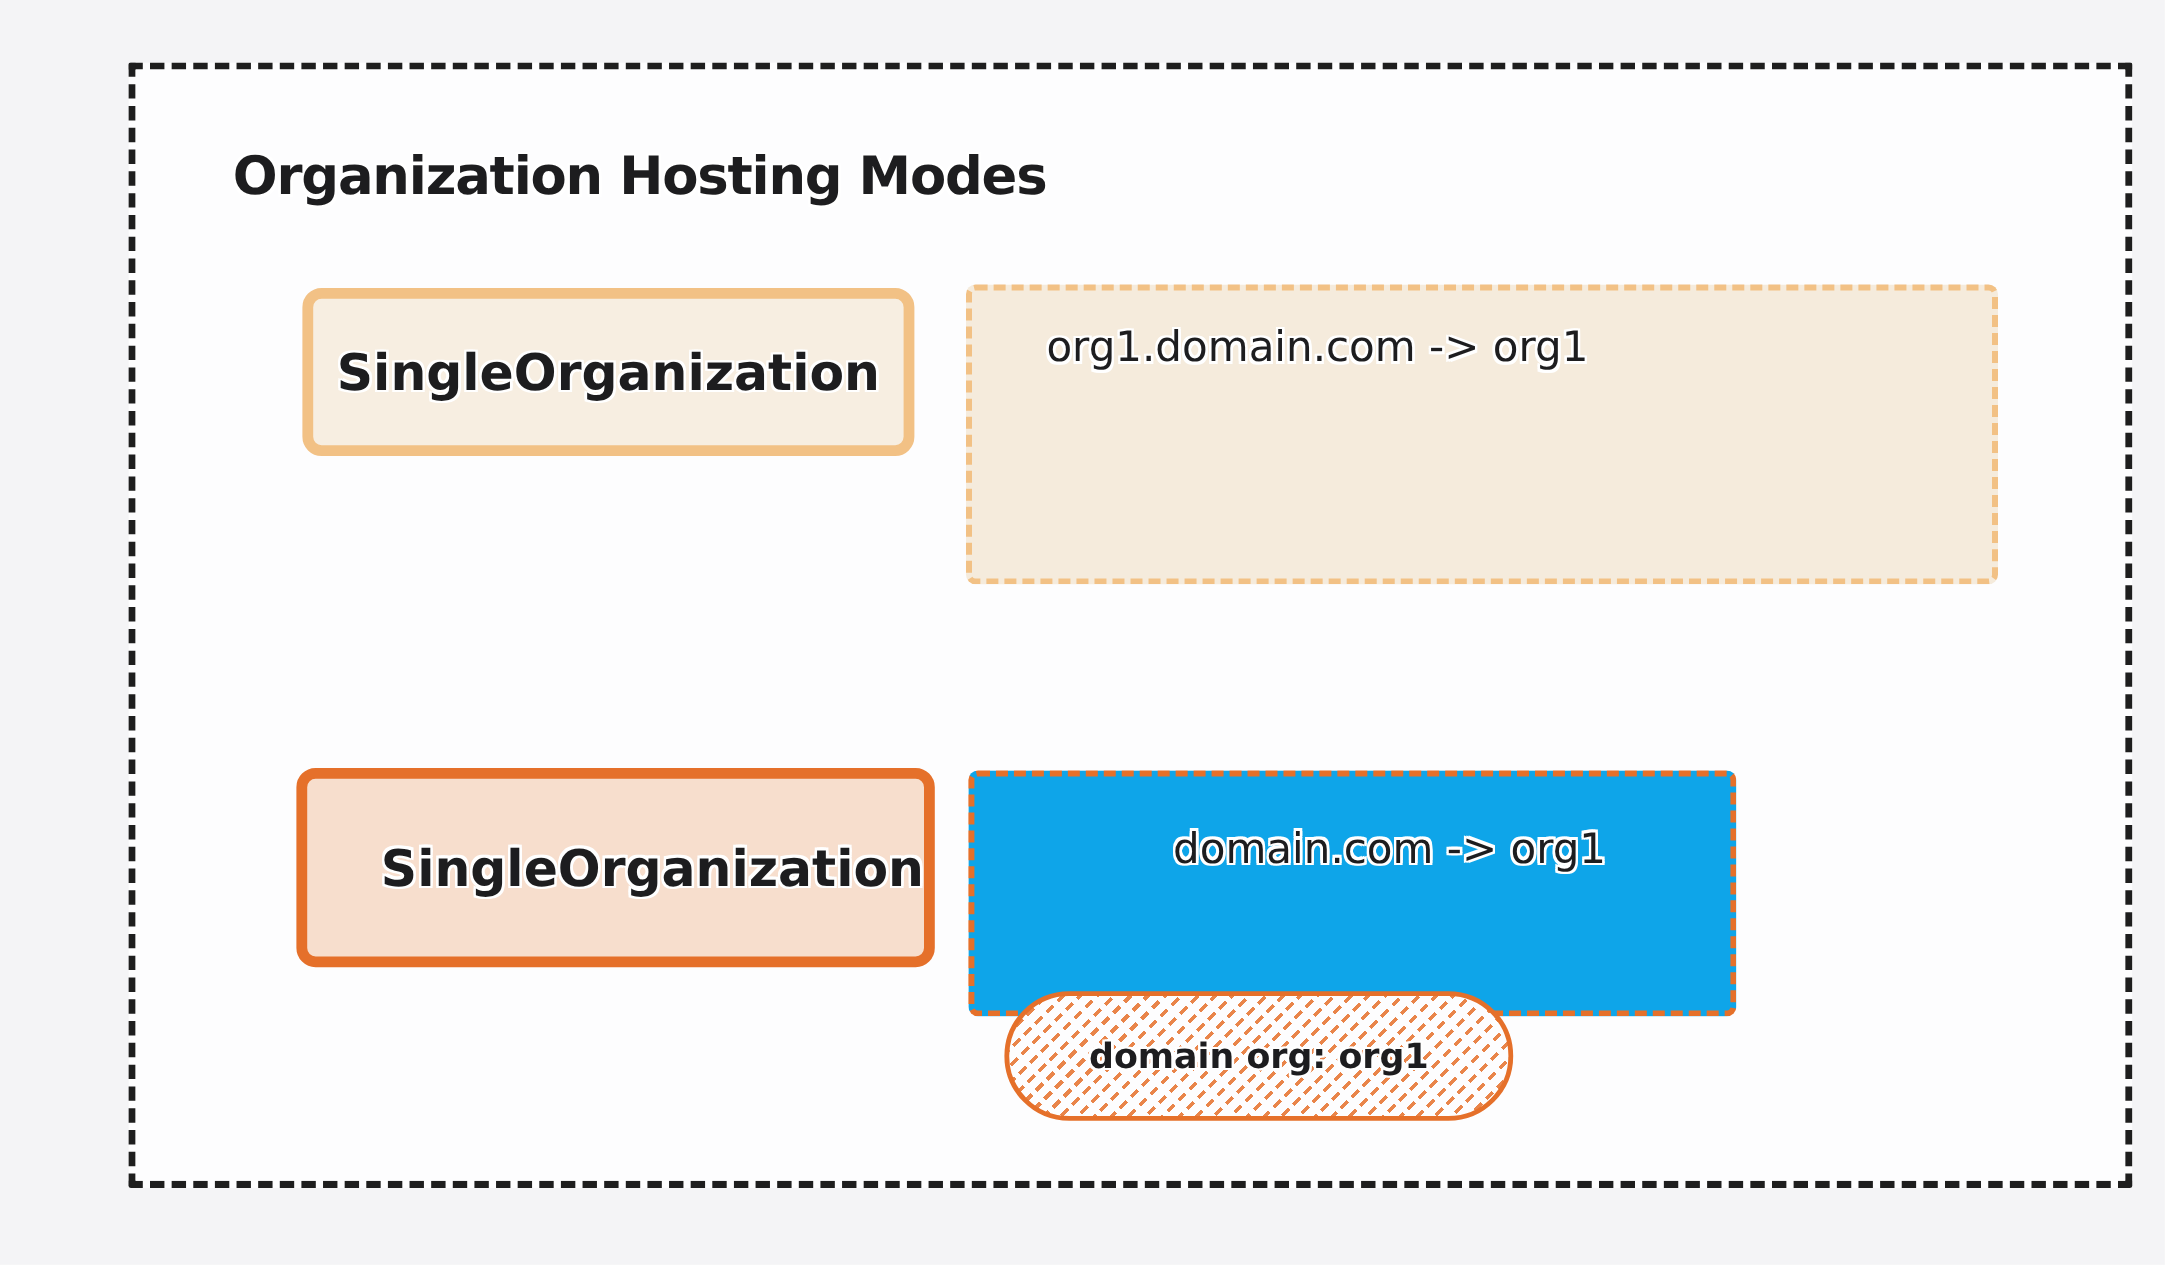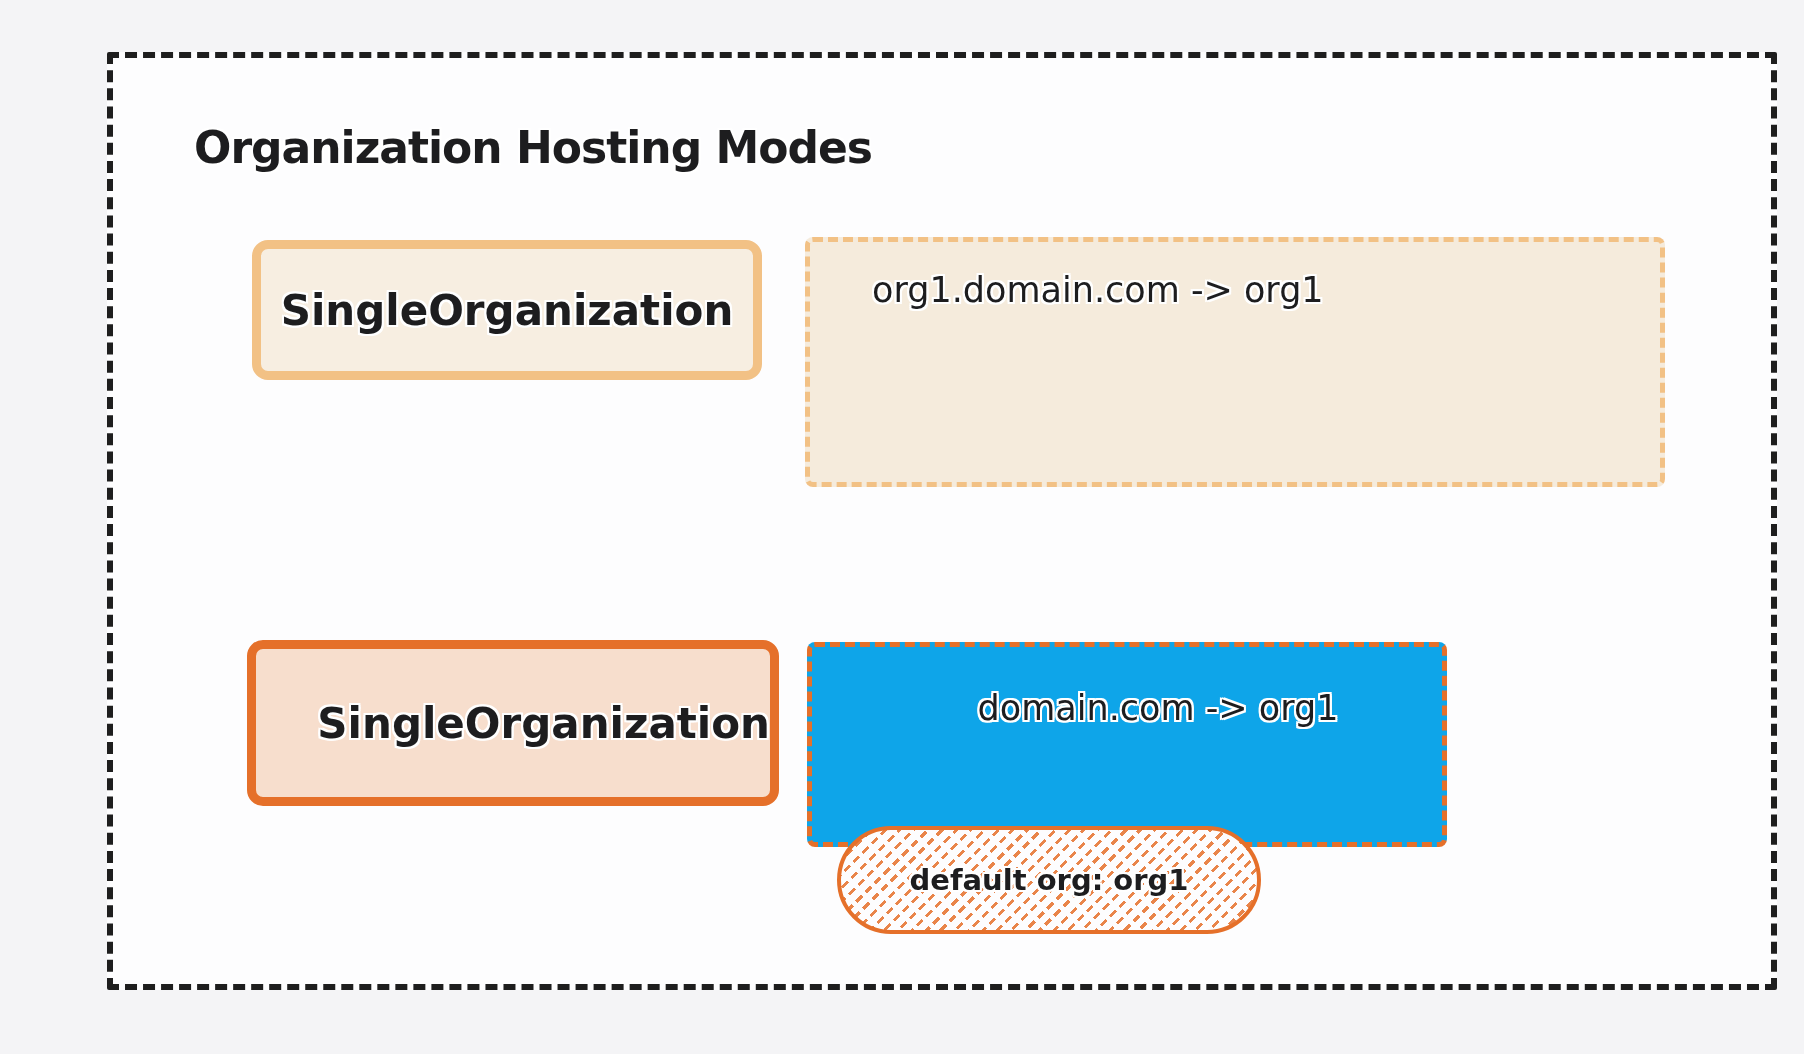--- a/index.html
+++ b/index.html
@@ -139,15 +139,15 @@
 
   <div class="mode-box mode-box--single">
     <span class="halo">SingleOrganization</span>
   </div>
 
   <div class="map-box map-box--single">
     <div class="map-line halo">domain.com -&gt; org1</div>
   </div>
 
   <div class="badge badge--dark">
-    <span class="halo">default org: org1</span>
+    <span class="halo">domain org: org1</span>
   </div>
 </div>
 
 </body></html>

